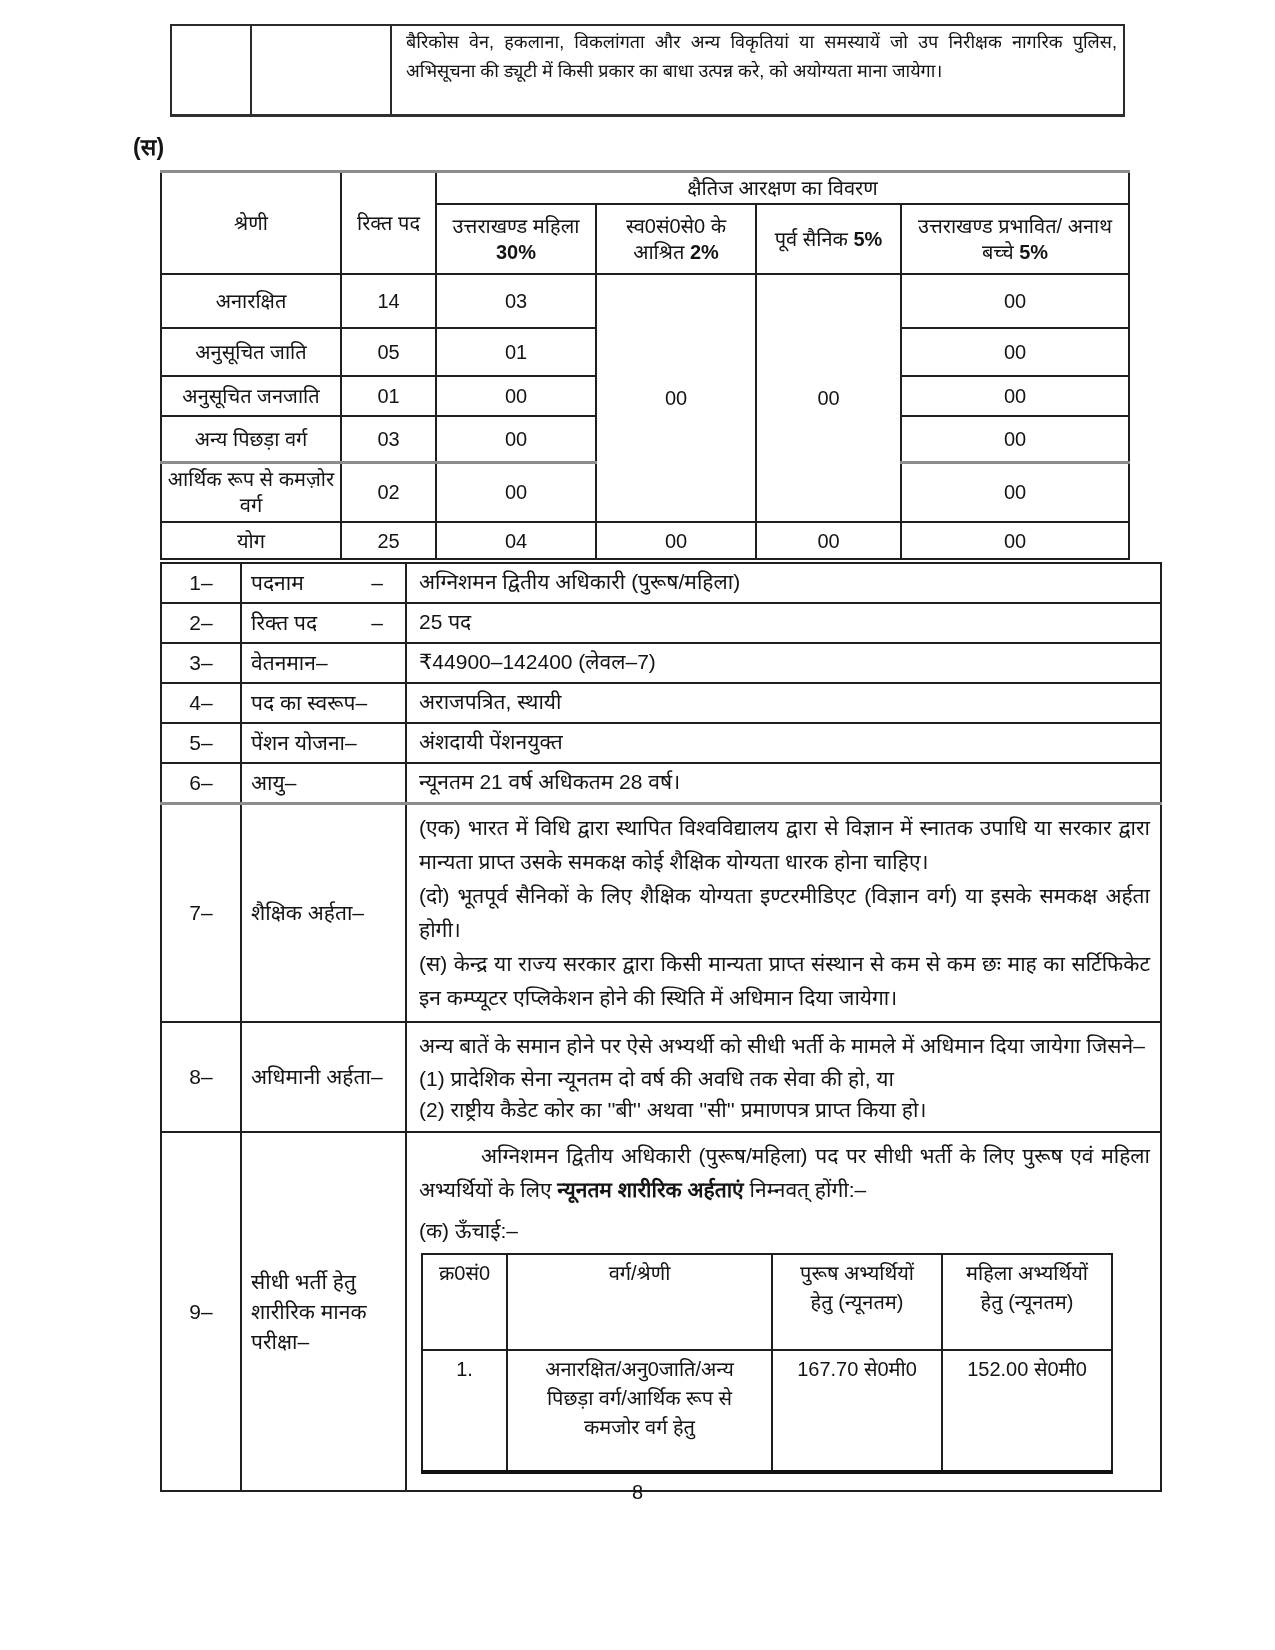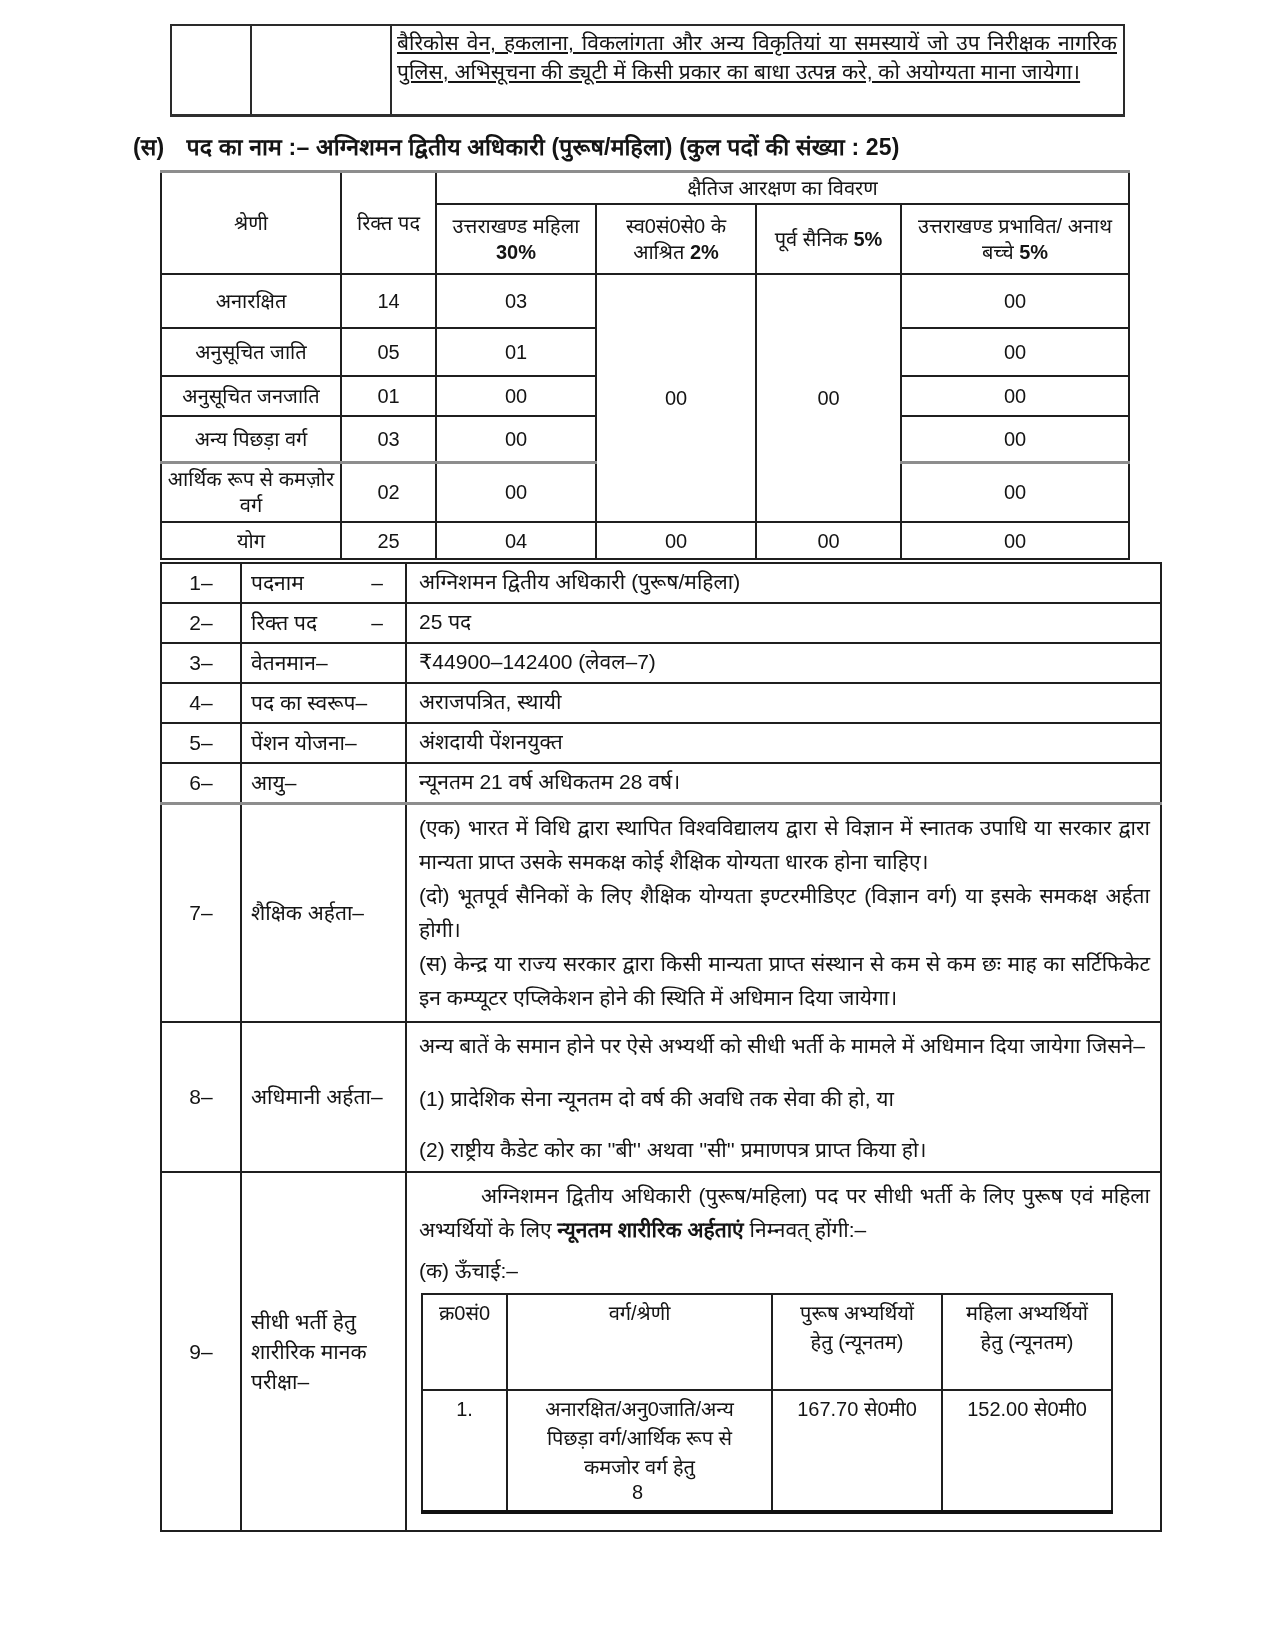--- a/index.html
+++ b/index.html
@@ -11,23 +11,22 @@
   }
   .page { position:absolute; inset:0; }
 
   
   table { border-collapse:collapse; table-layout:fixed; }
   .top-table { position:absolute; left:170px; top:24px; width:953px; }
   .top-table td { border:2px solid #2a2a2a; vertical-align:top; }
   .top-table tr { height:90px; }
   .top-table { border-bottom:3px solid #2f2f2f; }
   .cont-text {
-    font-size:21px; line-height:29px; text-align:justify;
-    padding:2px 6px 2px 5px;
-    text-decoration:underline;
+    font-size:18px; line-height:29px; text-align:justify;
+    padding:2px 6px 2px 14px;
   }
 
   
   .heading {
     position:absolute; left:133px; top:130px; width:1000px;
     font-size:23px; font-weight:bold; display:flex; gap:22px;
     letter-spacing:0.2px; white-space:nowrap;
   }
 
   
@@ -54,21 +53,21 @@
   .items-table td { border:2px solid #1f1f1f; vertical-align:middle; }
   .items-table .ir { height:40px; }
   .items-table td.num { text-align:center; width:80px; }
   .items-table td.lbl { padding:4px 6px 4px 9px; line-height:30px; }
   .items-table td.val { padding:0 10px 4px 12px; }
   .lblwrap { display:flex; }
   .lblwrap .dash { margin-left:auto; padding-right:16px; }
   .r7top td { border-top:3px solid #8d8d8d; }
   .just { text-align:justify; line-height:34px; }
   .para-cell { padding:6px 10px 6px 12px !important; vertical-align:top; }
-  .tight { line-height:31px; text-align:left;margin-top:20px; }
+  .tight { line-height:31px; text-align:left; }
   .indent9 { text-indent:62px; }
   .kclause { line-height:32px; margin-top:8px; }
 
   
   .h-table { width:690px; margin:6px 0 10px 2px; font-size:20px; }
   .h-table td {
     border:2px solid #1f1f1f; text-align:center; vertical-align:top;
     padding:4px 15px; line-height:29px;
   }
   .h-table { border-bottom:4px solid #111; }
@@ -97,21 +96,20 @@
       <td></td>
       <td>
         <div class="cont-text">बैरिकोस वेन, हकलाना, विकलांगता और अन्य विकृतियां या समस्यायें जो उप निरीक्षक नागरिक पुलिस, अभिसूचना की ड्यूटी में किसी प्रकार का बाधा उत्पन्न करे, को अयोग्यता माना जायेगा।</div>
       </td>
     </tr>
   </tbody>
     </table>
 
   <div class="heading">
     <span>(स)</span>
-    <span>पद का नाम :– अग्निशमन द्वितीय अधिकारी (पुरूष/महिला) (कुल पदों की संख्या : 25)</span>
   </div>
 
   <table class="res-table">
     <colgroup>
       <col style="width:180px">
         <col style="width:95px">
         <col style="width:160px">
       <col style="width:160px">
         <col style="width:145px">
         <col style="width:228px">

